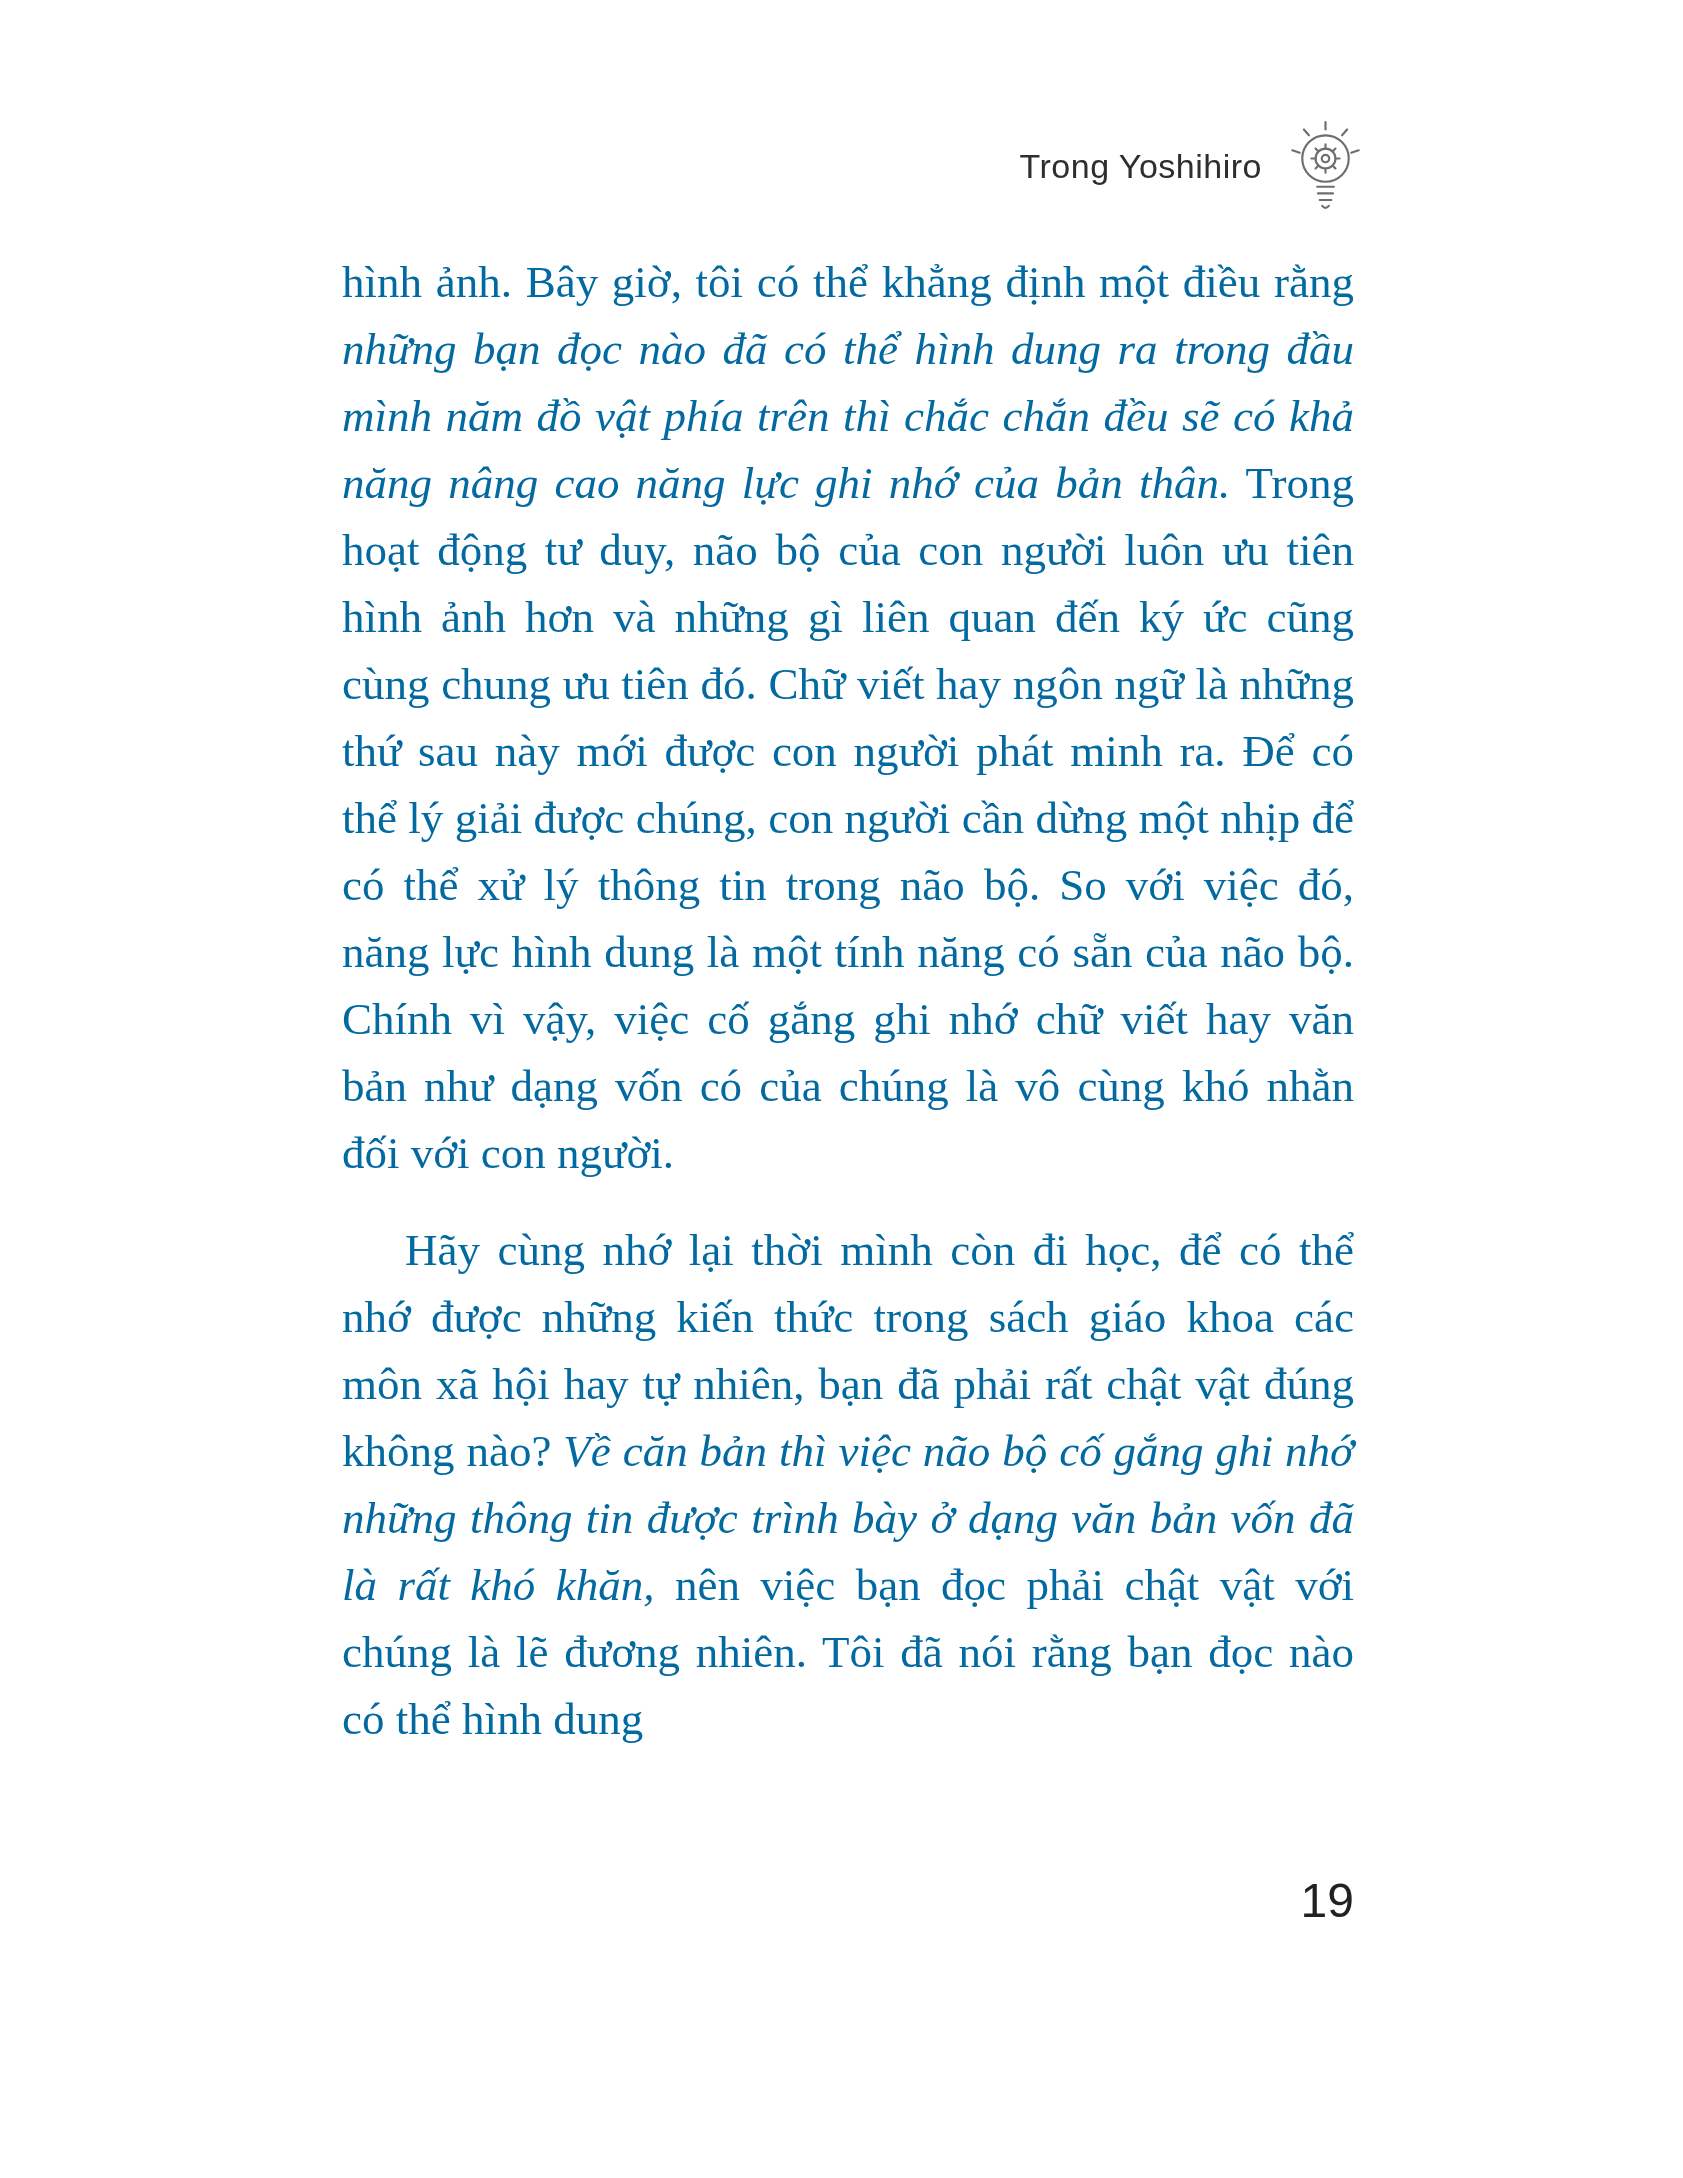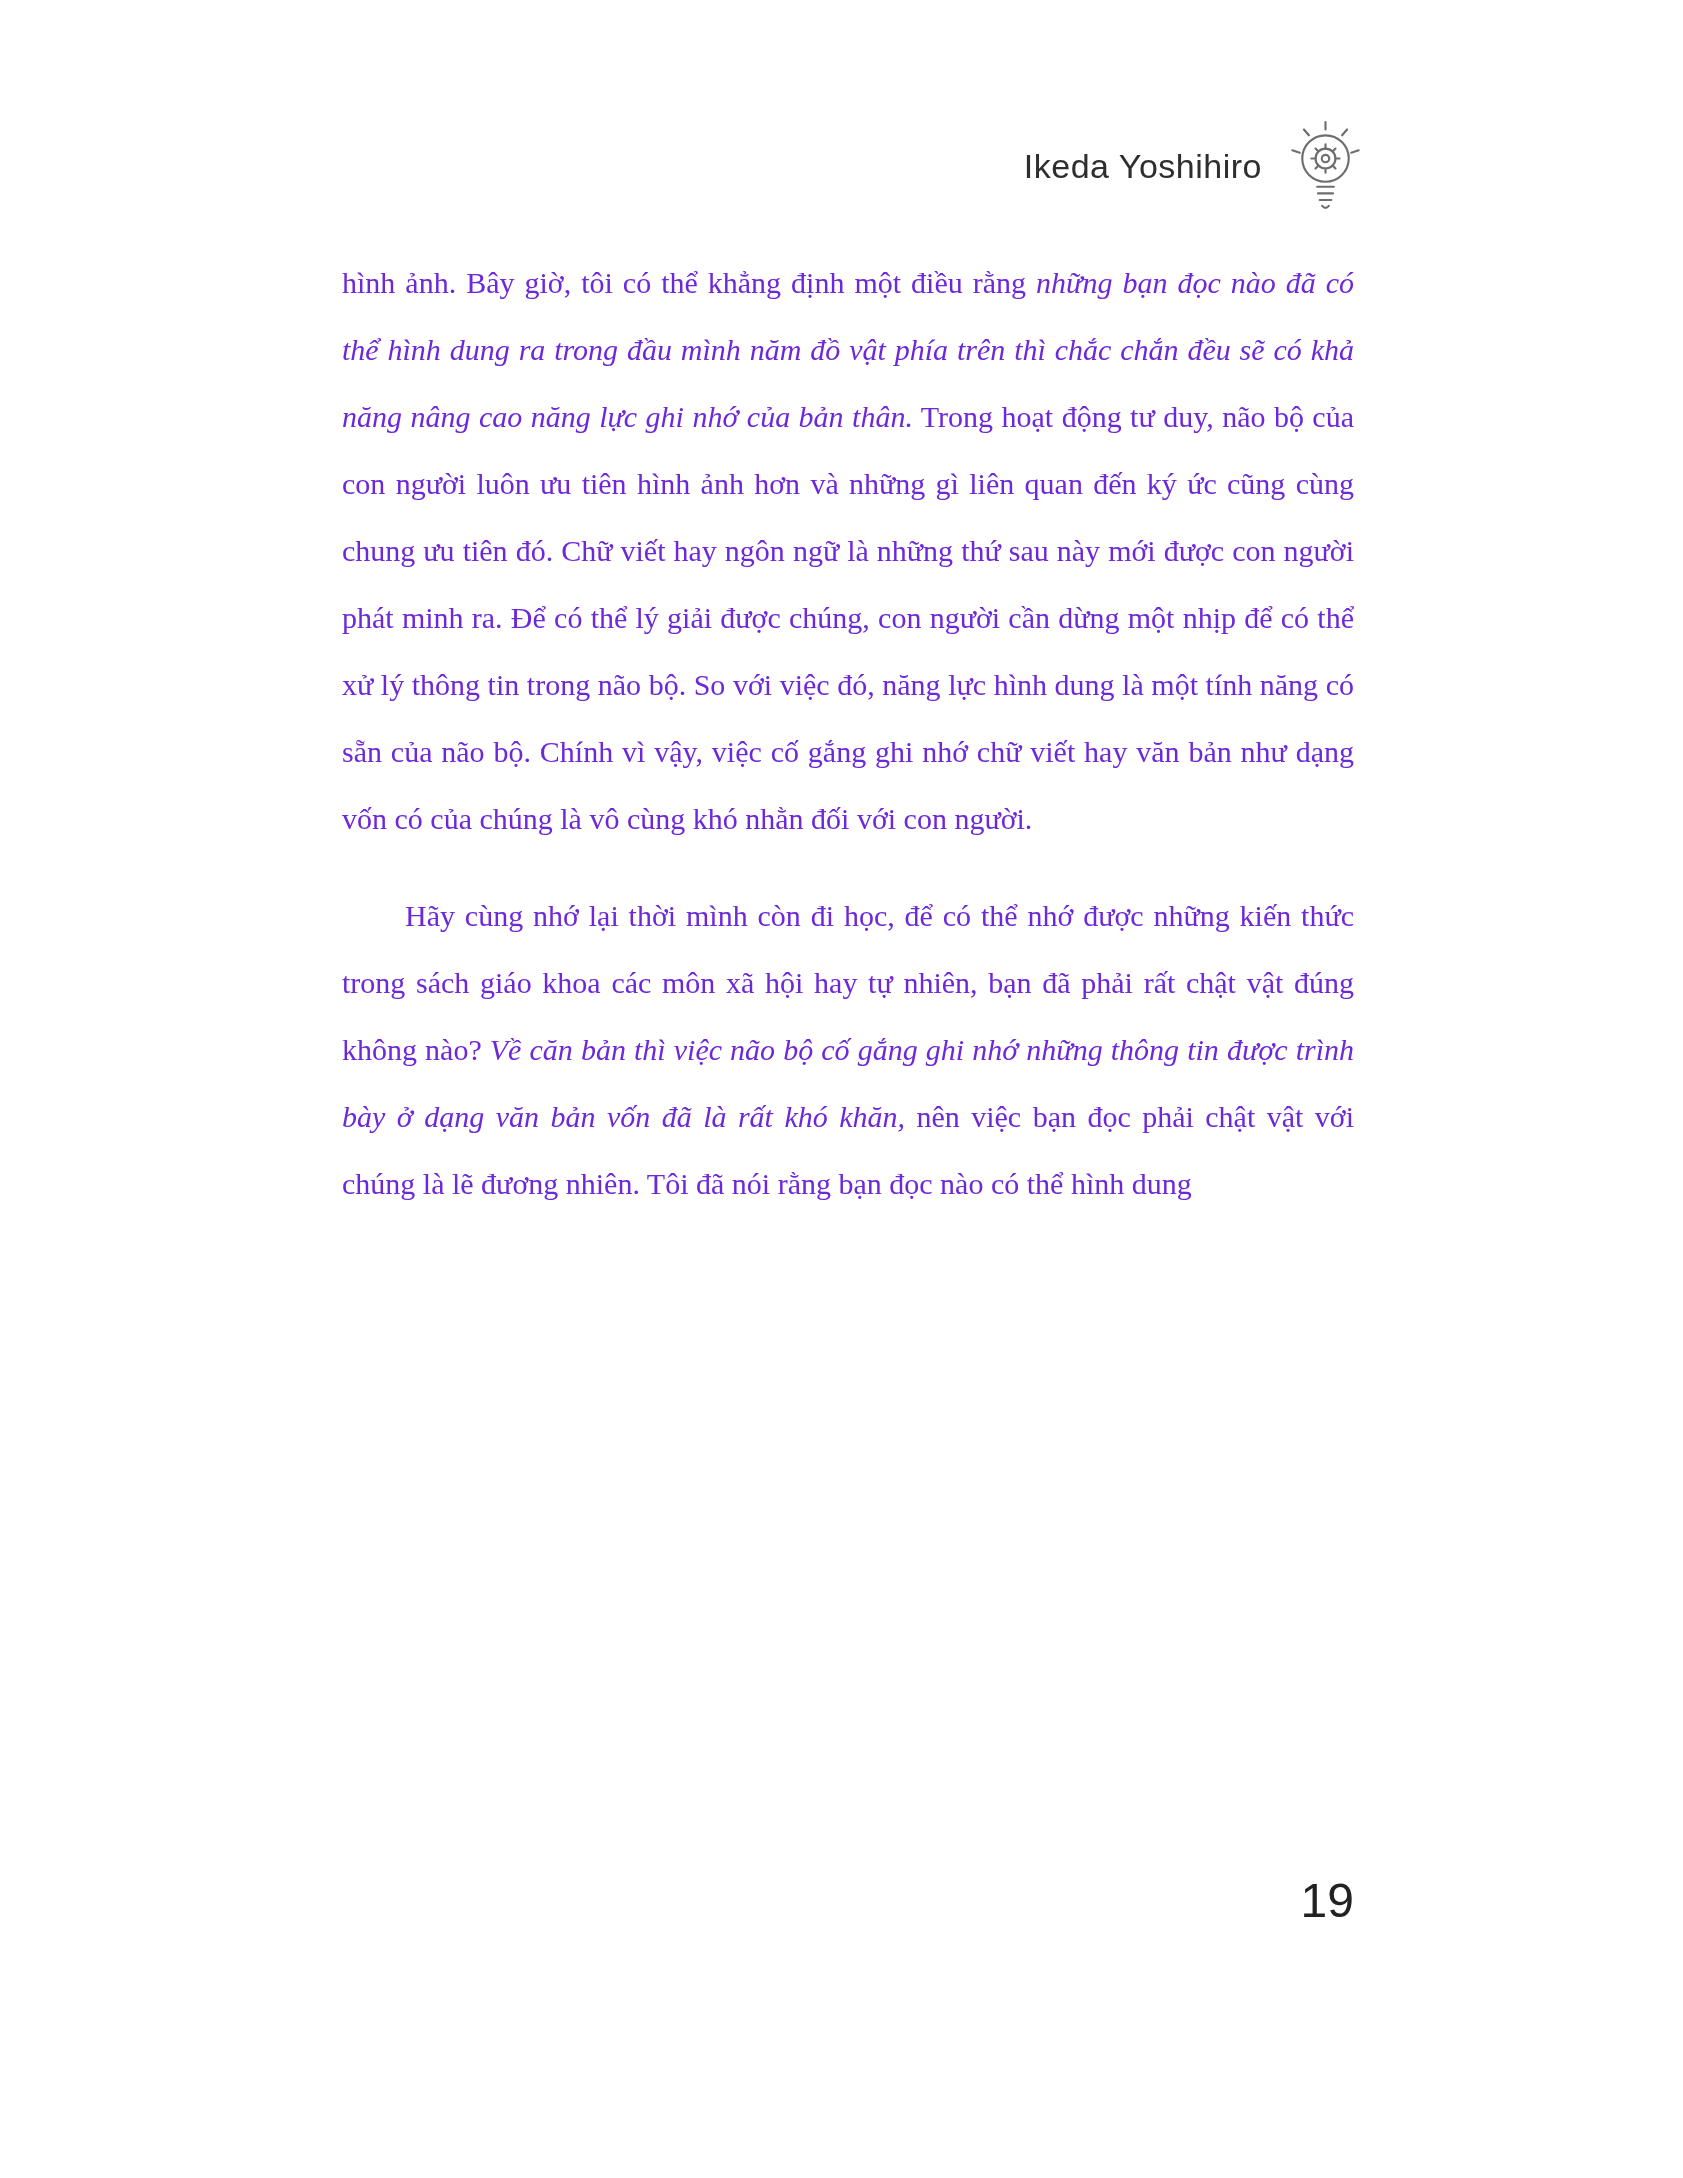--- a/index.html
+++ b/index.html
@@ -41,24 +41,24 @@
   .bulb-icon {
     width: 83px;
     height: 103px;
     flex: 0 0 auto;
   }
   .page-text {
     position: absolute;
     top: 249px;
     left: 342px;
     width: 1012px;
-    font-size: 30px;
+    font-size: 45px;
     line-height: 67px;
     text-align: justify;
-    color: #6d28d9;
+    color: #0369a1;
   }
   .page-text p.para {
     margin: 0 0 30px 0;
   }
   .page-text p.para.indent {
     text-indent: 63px;
   }
   .page-text em {
     font-style: italic;
     font-family: "Liberation Serif", serif;
@@ -75,21 +75,21 @@
     font-size: 48px;
     color: #222222;
   }
 </style>
 </head>
 <body>
 
 <div class="page">
 
   <div class="header">
-    <span class="author-name">Ikeda Yoshihiro</span>
+    <span class="author-name">Trong Yoshihiro</span>
     <span class="bulb-icon">
       <svg viewBox="0 0 100 124" width="83" height="103" aria-hidden="true">
         <g stroke="#6e6e6e" fill="none" stroke-width="2.6" stroke-linecap="round">
 
           <line x1="50" y1="6" x2="50" y2="15"></line>
           <line x1="24" y1="15" x2="30" y2="22"></line>
           <line x1="76" y1="15" x2="70" y2="22"></line>
           <line x1="10" y1="40" x2="19" y2="43"></line>
           <line x1="90" y1="40" x2="81" y2="43"></line>
 

